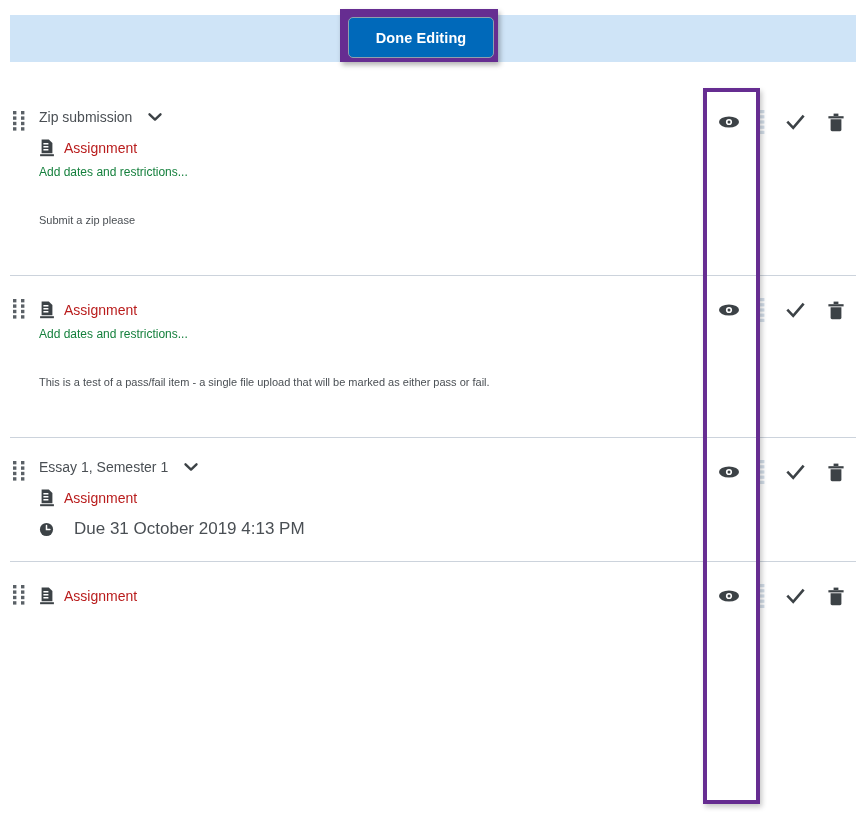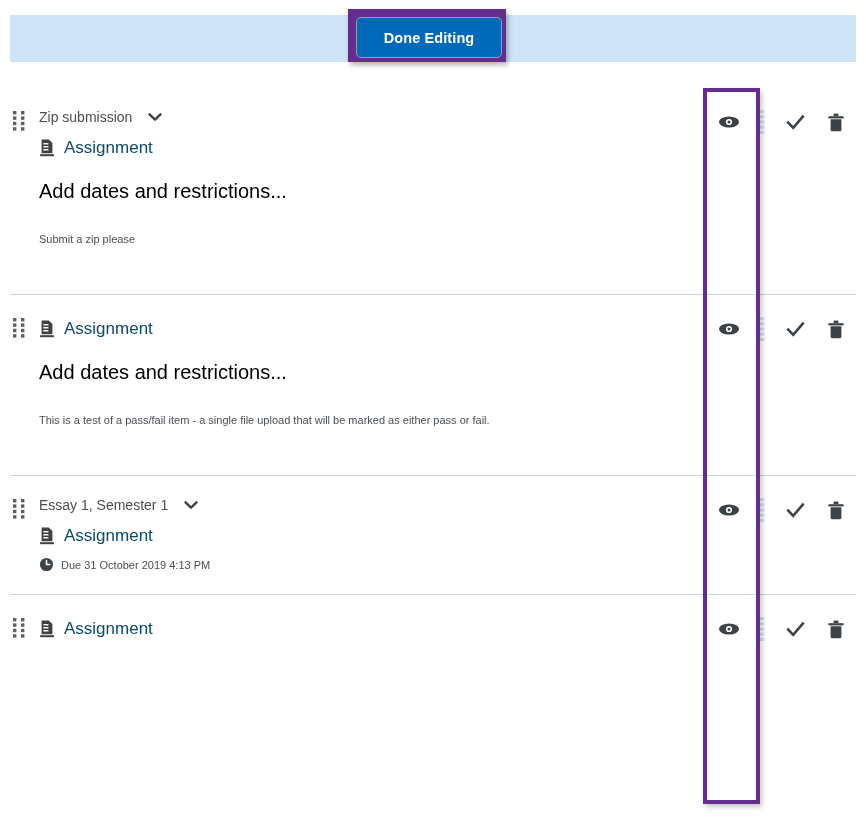--- a/index.html
+++ b/index.html
@@ -23,21 +23,21 @@
     left: 10px;
     top: 15px;
     width: 846px;
     height: 47px;
     background: #cfe4f7;
     box-sizing: border-box;
   }
 
   .done-editing-wrap {
     position: absolute;
-    left: 348px;
+    left: 340px;
     top: 9px;
     width: 158px;
     height: 53px;
     border: 4px solid #662d91;
     box-sizing: border-box;
     background: #662d91;
     box-shadow: 2px 3px 5px rgba(0,0,0,0.30);
   }
   .done-editing-btn {
     position: absolute;
@@ -119,41 +119,41 @@
   }
 
   .meta-line {
     display: flex;
     align-items: center;
     margin-top: 9px;
     height: 18px;
   }
   .doc-icon { width: 16px; height: 18px; flex: 0 0 auto; display:block; }
   .meta-label {
-    font-size: 17px;
-    color: #0c4a6e;
+    font-size: 14px;
+    color: #b91c1c;
     margin-left: 9px;
   }
 
   .sub-line {
-    font-size: 20px;
-    color: #000000;
-    margin-top: 24px;
+    font-size: 12px;
+    color: #15803d;
+    margin-top: 5px;
     line-height: 20px;
   }
   .due-line {
     display: flex;
     align-items: center;
     margin-top: 12px;
   }
   .clock-icon { width: 15px; height: 15px; flex:0 0 auto; display:block;}
   .due-text {
-    font-size: 11px;
+    font-size: 17px;
     color: #4a4f54;
-    margin-left: 7px;
+    margin-left: 20px;
   }
 
   .desc-line {
     font-size: 11px;
     color: #4a4f54;
     margin-top: 27px;
     margin-bottom: 22px;
     line-height: 22px;
     white-space: nowrap;
   }

